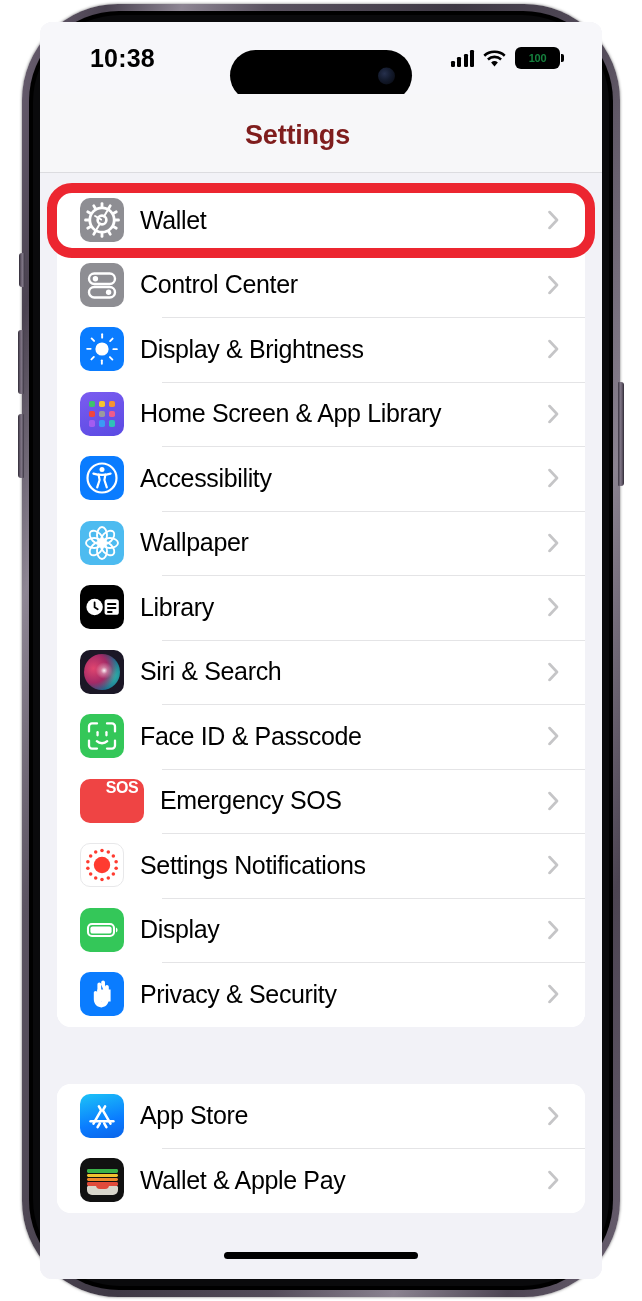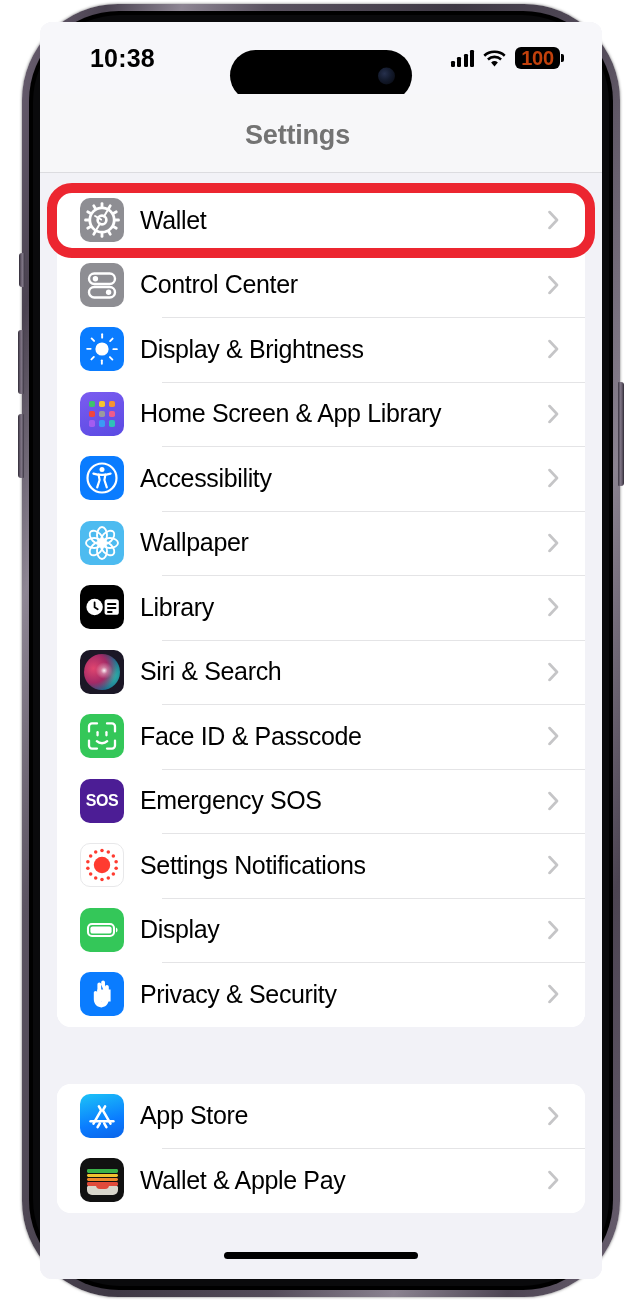--- a/index.html
+++ b/index.html
@@ -52,28 +52,28 @@
   #status-right{position:absolute;right:42px;top:25px;display:flex;align-items:center;gap:9px;height:22px;}
   .sig-bars{display:flex;align-items:flex-end;gap:2.5px;height:17px;}
   .sig-bars i{display:block;width:4px;background:#000;border-radius:1.2px;}
   .sig-bars i:nth-child(1){height:6px;}
   .sig-bars i:nth-child(2){height:9.5px;}
   .sig-bars i:nth-child(3){height:13px;}
   .sig-bars i:nth-child(4){height:17px;}
 
   #battery{position:relative;width:45px;height:22px;border-radius:6px;background:#000;
     display:flex;align-items:center;justify-content:center;}
-  #battery span{color:#c2410c;font-size:20px;font-weight:bold;letter-spacing:-.3px;line-height:1;}
+  #battery span{color:#15803d;font-size:11px;font-weight:bold;letter-spacing:-.3px;line-height:1;}
   #battery:after{content:"";position:absolute;right:-4px;top:50%;transform:translateY(-50%);
     width:3px;height:8px;border-radius:0 2px 2px 0;background:#000;}
 
   
   #nav-bar{position:absolute;left:0;top:72px;width:562px;height:79px;background:#f7f7f9;}
   #nav-title{position:absolute;left:0;top:26px;width:515px;text-align:center;
-    font-size:27px;font-weight:bold;color:#737373;letter-spacing:-.2px;}
+    font-size:27px;font-weight:bold;color:#7f1d1d;letter-spacing:-.2px;}
   #nav-sep{position:absolute;left:0;top:150px;width:562px;height:1px;background:#dcdce0;}
 
   
   #content{position:absolute;left:0;top:151px;width:562px;height:1106px;background:#f2f2f7;}
 
   .group{margin:0 17px;background:#fff;border-radius:14px;overflow:hidden;}
   #group-1{margin-top:15px;}
   #group-2{margin-top:57px;}
 
   .row{position:relative;display:flex;align-items:center;height:64.5px;background:#fff;cursor:default;}
@@ -120,21 +120,21 @@
   .siri-orb{position:absolute;left:4px;top:4px;width:36px;height:36px;border-radius:50%;
     background:
       radial-gradient(circle at 56% 46%,rgba(255,255,255,.95) 0%,rgba(255,255,255,.35) 12%,rgba(255,255,255,0) 30%),
       radial-gradient(circle at 26% 40%,#e0456f 0%,#a32a66 42%,rgba(60,20,60,0) 70%),
       radial-gradient(circle at 76% 58%,#2fbfae 0%,#1d6d8e 45%,rgba(20,40,60,0) 72%),
       radial-gradient(circle at 50% 84%,#2a5ea8 0%,rgba(20,25,45,0) 62%),
       linear-gradient(150deg,#3a2348,#15202e);}
   
   .ic-faceid{background:#34c759;}
   
-  .ic-sos{background:#4c1d95;display:flex;align-items:center;justify-content:center;}
+  .ic-sos{background:#ef4444;display:flex;justify-content:center;padding-left:20px;}
   .ic-sos span{color:#fff;font-size:16px;font-weight:bold;letter-spacing:-.5px;}
   
   .ic-exposure{background:#fff;border:1px solid #e8e8ea;box-sizing:border-box;}
   
   .ic-battery{background:#34c759;}
   
   .ic-privacy{background:#0a7cff;}
   
   .ic-appstore{background:linear-gradient(165deg,#1cc3f7 0%,#0a7cff 62%,#0a63e8 100%);}
   

